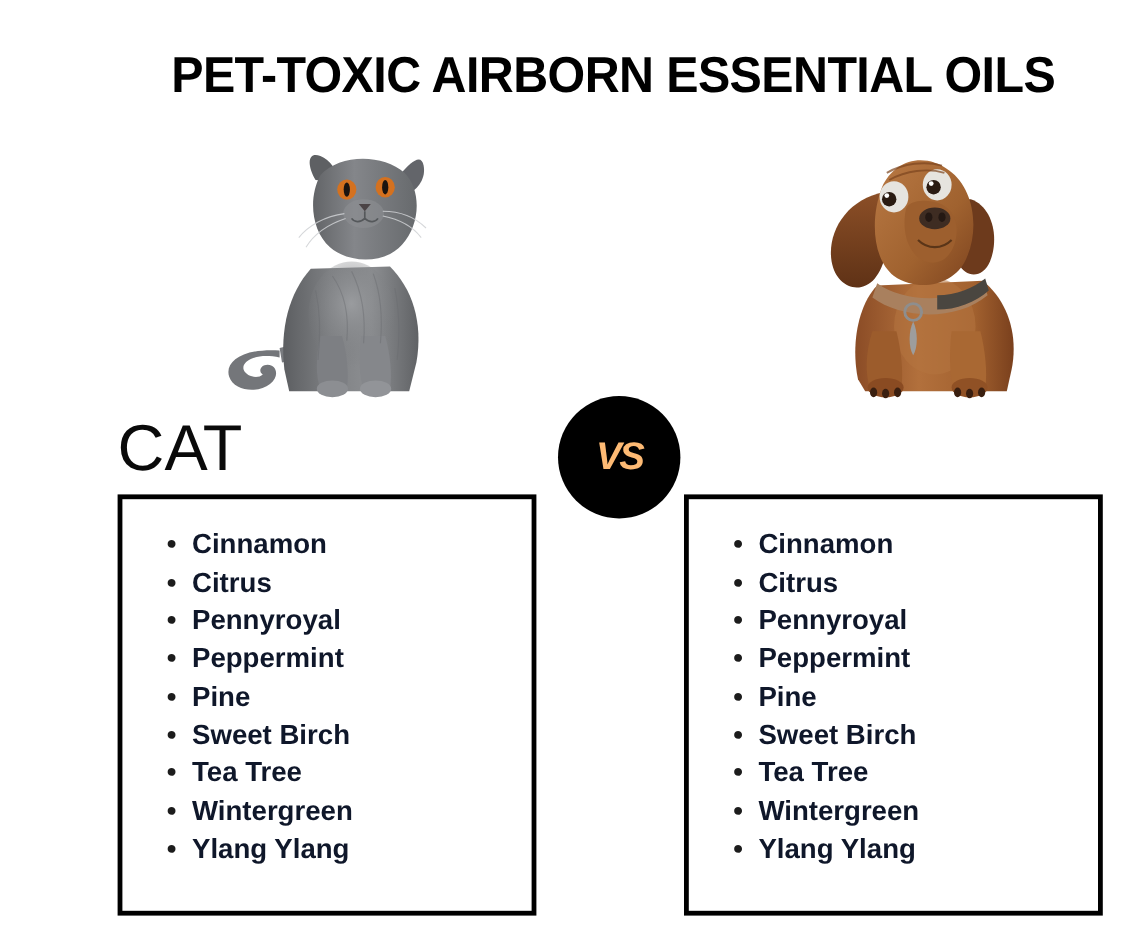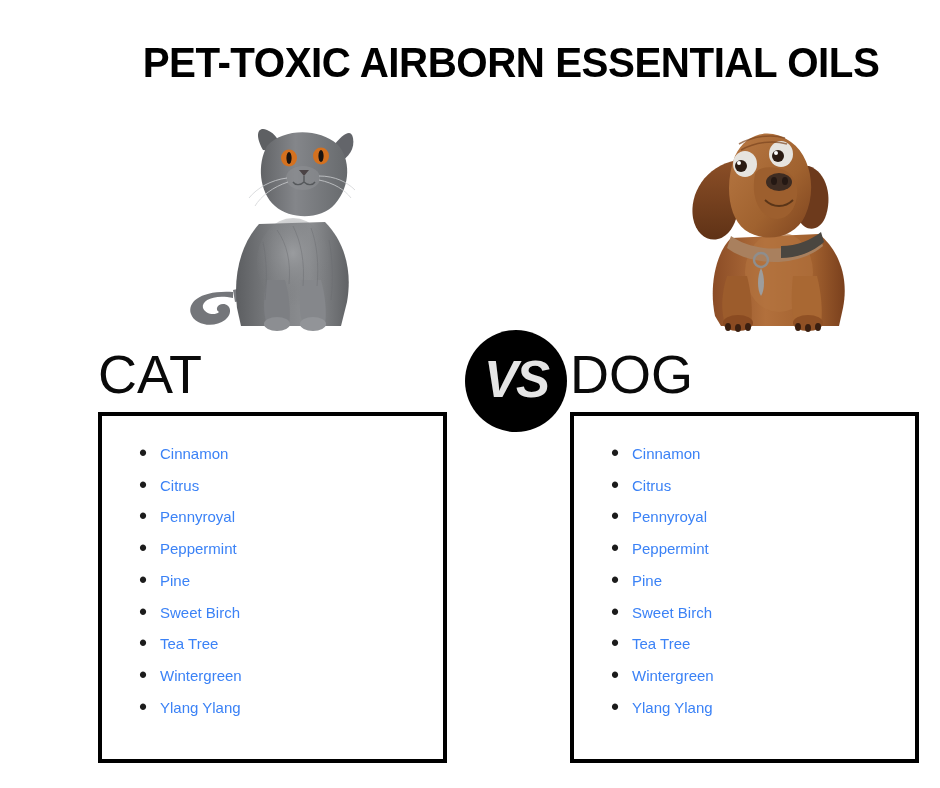--- a/index.html
+++ b/index.html
@@ -69,25 +69,25 @@
     top: 330px;
     width: 102px;
     height: 102px;
     border-radius: 50%;
     background: #000000;
     display: flex;
     align-items: center;
     justify-content: center;
   }
   .vs-badge .vs-text {
-    color: #e5e5e5;
+    color: #fdba74;
     font-family: "Liberation Sans", sans-serif;
     font-weight: bold;
     font-style: italic;
-    font-size: 51px;
+    font-size: 32px;
     line-height: 48px;
     letter-spacing: -2px;
     transform: translateY(-1px);
   }
 
   
   .list-box {
     position: absolute;
     top: 412px;
     height: 351px;
@@ -99,24 +99,24 @@
   .dog-box { left: 529px; width: 349px; }
 
   .oil-list {
     margin: 0;
     padding: 22px 0 0 58px;
     list-style: none;
   }
   .oil-list li {
     position: relative;
     font-family: "Liberation Sans", sans-serif;
-    font-weight: 400;
-    font-size: 15px;
+    font-weight: 700;
+    font-size: 23px;
     line-height: 31.7px;
-    color: #3b82f6;
+    color: #0f172a;
     white-space: nowrap;
   }
   .oil-list li::before {
     content: "\2022";
     position: absolute;
     left: -21px;
     top: 0;
     font-size: 23px;
     line-height: 31.7px;
     color: #1c1c1c;
@@ -262,21 +262,20 @@
 
       <g stroke="#7c451f" stroke-width="1.6" fill="none" opacity="0.7">
         <path d="M70 32 C84 24 102 22 116 26"></path>
         <path d="M72 38 C86 30 104 28 118 32"></path>
       </g>
     </svg>
   </div>
 
   <div class="animal-label cat-label">CAT</div>
 
-  <div class="animal-label dog-label">DOG</div>
 
   <div class="vs-badge">
     <span class="vs-text">VS</span>
   </div>
 
   <div class="list-box cat-box">
     <ul class="oil-list">
         <li>Cinnamon</li>
         <li>Citrus</li>
         <li>Pennyroyal</li>

